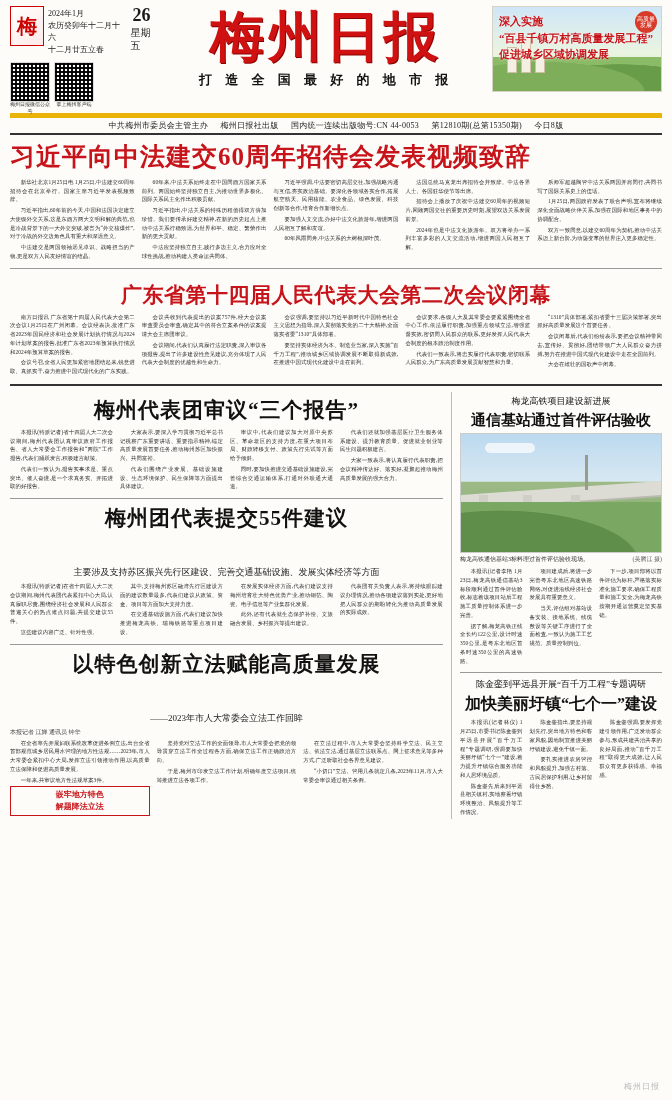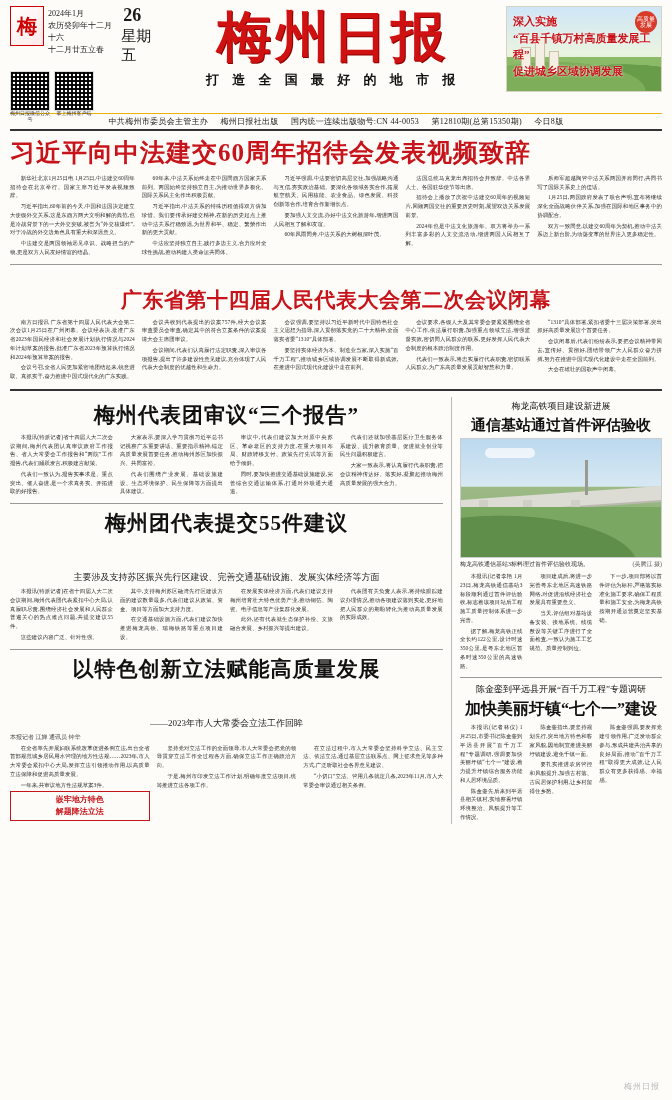--- a/index.html
+++ b/index.html
@@ -18,67 +18,67 @@
   .mh-left { width:150px; font-size:9px; line-height:1.25; }
   .mh-left .dateline { display:flex; align-items:flex-start; gap:4px; }
   .mh-logo {
     width:34px; height:40px; border:1px solid #c00; flex:0 0 34px;
     background: linear-gradient(135deg,#fff 0%,#ffe9e9 100%);
     display:flex; align-items:center; justify-content:center;
     color:#c00; font-size:20px; font-weight:bold;
   }
   .mh-dates { font-size:8px; line-height:1.5; color:#222; padding-top:2px; }
   .mh-bigday { font-size:18px; font-weight:bold; line-height:1; margin-left:2px; }
-  .mh-week { font-size:15px; margin-top:3px; }
+  .mh-week { font-size:10px; margin-top:3px; }
   .qr-row { display:flex; gap:4px; margin-top:6px; }
   .qr { width:40px; height:40px; background:
       repeating-linear-gradient(0deg,#111 0 2px,#fff 2px 4px),
       repeating-linear-gradient(90deg,#111 0 2px,transparent 2px 4px);
     background-blend-mode: multiply; border:1px solid #ddd; }
   .qr-cap { font-size:5px; text-align:center; width:40px; line-height:1.3; color:#333; }
 
   .mh-center { flex:1; text-align:center; }
   .mh-title {
     font-family:"DejaVu Serif", serif;
     font-size:54px; font-weight:bold; color:#cf1111; letter-spacing:4px;
     line-height:1.05; margin-top:2px;
     text-shadow:1px 1px 0 #8b0000;
   }
   .mh-slogan { font-size:13px; letter-spacing:5px; margin-top:6px; color:#111; font-weight:bold;}
-  .mh-right { width:156px; }
+  .mh-right { width:170px; }
   .mh-banner {
     height:86px; border:1px solid #d8d2c4; overflow:hidden; position:relative;
     background: linear-gradient(180deg,#cfe6f7 0%, #eaf4e0 55%, #cfe0b8 100%);
   }
   .mh-banner .hill { position:absolute; bottom:0; left:0; right:0; height:34px;
     background: radial-gradient(ellipse at 30% 100%, #7fae5a 0 60%, transparent 61%),
                 radial-gradient(ellipse at 75% 100%, #689c49 0 55%, transparent 56%),
                 #8cbb68; }
   .mh-banner .bld { position:absolute; bottom:18px; width:10px; background:#f4efe2; border:1px solid #cdbfa5;}
   .mh-banner .sun { position:absolute; top:6px; right:10px; width:16px;height:16px;border-radius:50%;background:#ffd24d;}
   .mh-banner-text { position:absolute; top:6px; left:6px; right:6px; color:#c7131a; font-weight:bold;
     font-size:11px; line-height:1.5; text-align:left; text-shadow:0 0 2px #fff;}
   .mh-banner-text .l1 { font-size:11px; }
   .mh-seal { position:absolute; top:4px; right:4px; width:22px; height:22px; border-radius:50%;
     background:#d93b2b; color:#fff; font-size:6px; display:flex;align-items:center;justify-content:center;text-align:center;line-height:1;}
 
   .imprint {
-    border-top:1px solid #eab308; border-bottom:2px solid #333;
+    border-top:5px solid #eab308; border-bottom:2px solid #333;
     margin-top:3px; padding:2px 0; font-size:8px; text-align:center; letter-spacing:0.3px;
   }
   .imprint span { margin:0 5px; }
 
   
   .hl-main {
     text-align:left; color:#c7131a; font-weight:bold;
     font-size:25px; letter-spacing:1px; margin:8px 0 6px; line-height:1.15;
   }
   .hl-red {
     text-align:center; color:#c7131a; font-weight:bold;
-    font-size:21px; letter-spacing:0.5px; margin:21px 0 4px;
+    font-size:21px; letter-spacing:0.5px; margin:12px 0 4px;
   }
   .hl-black {
     text-align:center; color:#111; font-weight:bold;
     font-size:21px; letter-spacing:1px; margin:4px 0;
   }
   .hl-black-sm { text-align:center; color:#111; font-weight:bold; font-size:15px; margin:3px 0; }
   .hl-sub { text-align:center; font-size:9px; color:#222; margin-bottom:3px;margin-top:34px; }
   .rule { border-top:1px solid #999; margin:5px 0; }
   .rule-thick { border-top:2px solid #333; margin:6px 0; }
 

